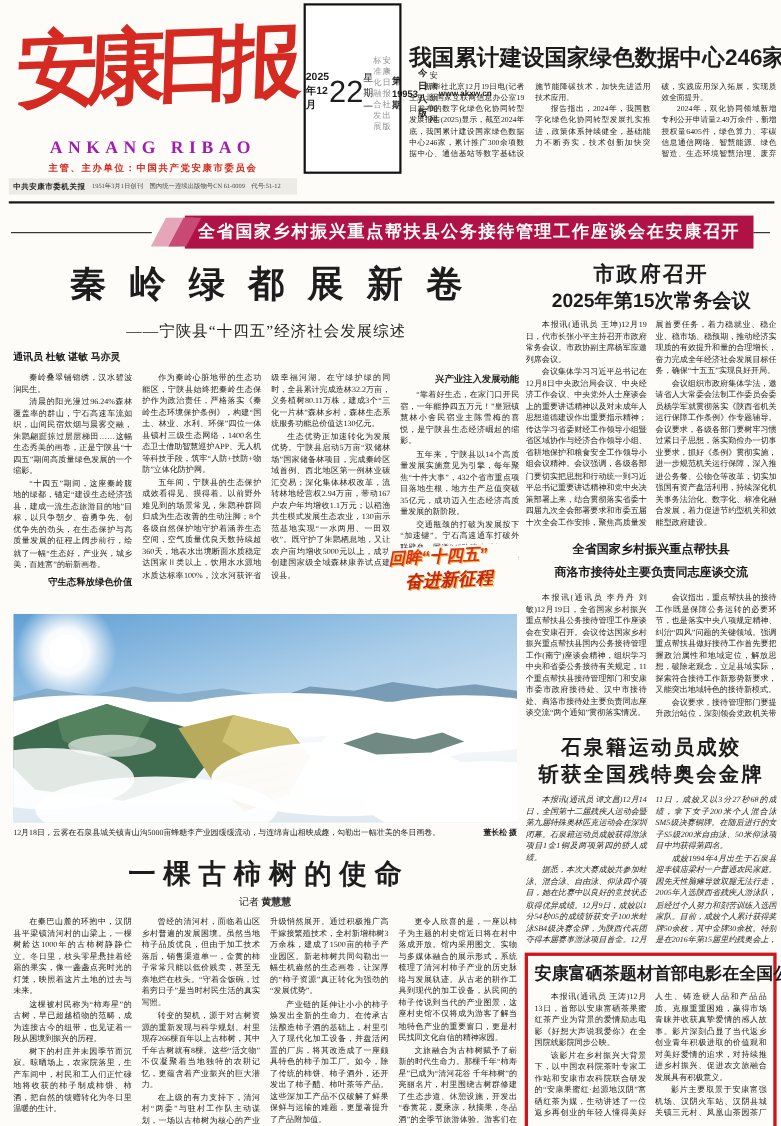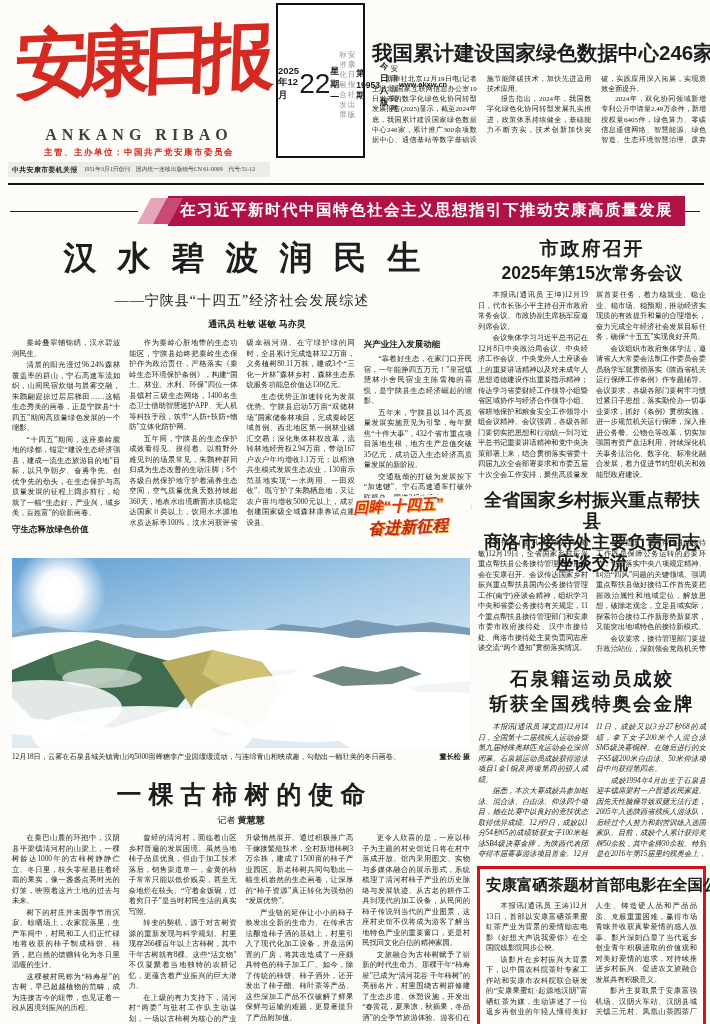--- a/index.html
+++ b/index.html
@@ -4,33 +4,33 @@
 <style>
   html,body{margin:0;padding:0;background:#d8d6d0;-webkit-text-size-adjust:none;}
   .page{position:relative;width:710px;height:1024px;margin:0 auto;background:#fdfcf8;overflow:hidden;
         font-family:"Liberation Serif",serif;color:#1d1d1d;}
   
   .masthead-title{position:absolute;left:6px;top:2px;width:266px;height:124px;
     font-family:"Liberation Serif",serif;font-weight:900;color:#d42a21;
     font-size:74px;letter-spacing:-12px;line-height:118px;text-align:center;
     transform:rotate(-2deg) skewX(-4deg);}
   .masthead-en{position:absolute;left:6px;top:126px;width:266px;text-align:center;
-    color:#404040;font-weight:bold;font-size:16px;letter-spacing:5px;font-family:"Liberation Serif",serif;}
+    color:#a21caf;font-weight:bold;font-size:16px;letter-spacing:5px;font-family:"Liberation Serif",serif;}
   .masthead-org{position:absolute;left:6px;top:147px;width:266px;text-align:center;
     color:#d42a21;font-weight:bold;font-size:8.5px;letter-spacing:1.5px;font-family:"Liberation Sans",sans-serif;}
   .masthead-footer{position:absolute;left:8px;top:162px;width:262px;height:15px;background:#ecebe5;
     display:flex;align-items:center;gap:6px;padding:0 4px;box-sizing:border-box;}
   .masthead-footer .mf-left{font-weight:bold;font-size:6.8px;letter-spacing:.5px;white-space:nowrap;}
   .masthead-footer .mf-info{font-size:5.8px;color:#444;white-space:nowrap;}
   .datebox{position:absolute;left:276px;top:3px;width:89px;height:155px;border:2px solid #111;
     box-sizing:border-box;display:flex;flex-direction:row;align-items:center;padding-top:6px;
     font-family:"Liberation Sans",sans-serif;background:#fff;}
   .db-ym{font-size:9.5px;font-weight:bold;}
   .db-day{font-size:28px;font-weight:normal;line-height:30px;font-family:"Liberation Sans",sans-serif;}
-  .db-week{font-size:9px;font-weight:bold;margin-top:1px;}
+  .db-week{font-size:9px;font-weight:normal;margin-top:1px;}
   .db-lunar{font-size:7.5px;color:#9a9a9a;margin-top:3px;letter-spacing:1px;}
   .db-pub{font-size:7.5px;color:#8a8a8a;margin-top:3px;letter-spacing:1px;}
   .db-issue{font-size:8.5px;font-weight:bold;margin-top:3px;}
   .db-pages{font-size:8.5px;font-weight:bold;margin-top:2px;letter-spacing:2px;}
   .db-site{font-size:7.5px;margin-top:10px;letter-spacing:1px;}
   .db-url{font-size:7.5px;font-weight:bold;margin-top:2px;}
   
   .topnews{position:absolute;left:372px;top:40px;width:334px;}
   .topnews h1{margin:0 0 8px 0;font-size:20.5px;line-height:26px;font-weight:900;
     font-family:"Liberation Sans",sans-serif;letter-spacing:0;transform:scaleX(1.0);white-space:nowrap;}
@@ -42,43 +42,43 @@
   .banner{position:absolute;left:10px;right:10px;top:196px;height:30px;display:flex;align-items:center;}
   .banner .bline{height:0;border-top:1px solid #222;flex:0 0 auto;}
   .banner .bl-l{width:128px;} .banner .bl-r{flex:1;}
   .banner .pk1{width:26px;height:26px;background:#e6a6ba;transform:skewX(-28deg);margin-left:6px;}
   .banner .pk2{width:16px;height:26px;background:#c84a74;transform:skewX(-28deg);margin-left:-10px;}
   .banner .bbar{background:#b01245;color:#fff;font-family:"Liberation Sans",sans-serif;
     font-weight:bold;font-size:15.5px;letter-spacing:1.5px;padding:4px 12px 5px;margin-left:-8px;white-space:nowrap;}
   
   .body-cols{overflow:hidden;font-size:7.3px;line-height:1.44;text-align:justify;column-fill:auto;}
   .body-cols p{margin:0 0 1px;text-indent:2em;}
-  .body-cols h4{margin:4px 0;text-indent:0;text-align:left;font-size:8.5px;
+  .body-cols h4{margin:4px 0;text-indent:0;text-align:right;font-size:8.5px;
     font-family:"Liberation Sans",sans-serif;font-weight:bold;}
   
   .main-hl{position:absolute;left:12px;top:236px;width:460px;text-align:center;
     font-family:"Liberation Sans",sans-serif;font-weight:900;font-size:33px;letter-spacing:21px;
     text-indent:21px;white-space:nowrap;}
   .main-sub{position:absolute;left:12px;top:292px;width:460px;text-align:center;
     font-size:14px;letter-spacing:1px;}
-  .main-by{position:absolute;left:27px;top:318px;width:460px;text-align:center;
+  .main-by{position:absolute;left:12px;top:318px;width:460px;
     font-size:9px;font-weight:bold;font-family:"Liberation Sans",sans-serif;}
   .main-body{position:absolute;left:12px;top:338px;width:460px;height:198px;column-count:4;column-gap:9px;}
   .wuwu{position:absolute;left:354px;top:496px;width:118px;height:52px;background:#fdfcf8;
     font-family:"Liberation Sans",sans-serif;font-weight:900;font-style:italic;transform:rotate(-3deg);}
   .wuwu .l1{color:#d8311c;font-size:15px;text-shadow:1px 1px 0 #f2b63c;white-space:nowrap;}
   .wuwu .l2{color:#c3251a;font-size:16px;margin:2px 0 0 14px;text-shadow:1px 1px 0 #f2b63c;white-space:nowrap;}
   
   .gov-h1{position:absolute;left:478px;top:236px;width:228px;text-align:center;
     font-family:"Liberation Sans",sans-serif;font-weight:900;font-size:19px;letter-spacing:2px;}
   .gov-h2{position:absolute;left:478px;top:261px;width:228px;text-align:center;
     font-family:"Liberation Sans",sans-serif;font-weight:900;font-size:17.5px;white-space:nowrap;}
   .gov-body{position:absolute;left:478px;top:290px;width:228px;height:192px;column-count:2;column-gap:8px;}
   .meet-hl{position:absolute;left:478px;top:490px;width:228px;text-align:center;
-    font-family:"Liberation Sans",sans-serif;font-weight:900;font-size:18px;line-height:21px;}
+    font-family:"Liberation Sans",sans-serif;font-weight:900;font-size:11px;line-height:21px;}
   .meet-body{position:absolute;left:478px;top:538px;width:228px;height:120px;column-count:2;column-gap:8px;}
   .ath-hl{position:absolute;left:478px;top:666px;width:228px;text-align:center;
     font-family:"Liberation Sans",sans-serif;font-weight:900;font-size:18.5px;line-height:25px;letter-spacing:2px;}
   .ath-body{position:absolute;left:478px;top:722px;width:228px;height:140px;column-count:2;column-gap:8px;font-style:italic;}
   .movie-box{position:absolute;left:477px;top:866px;width:229px;height:170px;border:3.5px solid #cb161d;
     box-sizing:border-box;padding:5px 6px;background:#fdfcf8;}
   .movie-box h2{margin:1px 0 5px;font-family:"Liberation Sans",sans-serif;font-weight:900;
     font-size:15.5px;text-align:center;white-space:nowrap;letter-spacing:0;}
   .movie-body{height:118px;column-count:2;column-gap:8px;}
   
@@ -127,25 +127,25 @@
         <p>2024年，双化协同领域新增专利公开申请量2.49万余件，新增授权量6405件，绿色算力、零碳信息通信网络、智慧能源、绿色智造、生态环境智慧治理、废弃物智能回收利用等领域创新动能加速释放。截至2024年底，已发布和制定中的双化协同相关国家标准达170余项，覆盖数字产业绿色低碳发展、数字赋能传统行业转型升级、生态环境数字化治理、绿色智慧城市建设四类。</p>
       </div>
   </div>
 
   <div class="rule-main"></div>
 
   <div class="banner">
     <div class="bline bl-l"></div>
     <div class="pk1"></div>
     <div class="pk2"></div>
-    <div class="bbar">在习近平新时代中国特色社会主义思想指引下推动安康高质量发展</div>
+    <div class="bbar">全省国家乡村振兴重点帮扶县公务接待管理工作座谈会在安康召开</div>
     <div class="bline bl-r"></div>
   </div>
 
-  <div class="main-hl">汉水碧波润民生</div>
+  <div class="main-hl">秦岭绿都展新卷</div>
   <div class="main-sub">——宁陕县“十四五”经济社会发展综述</div>
   <div class="main-by">通讯员 杜敏 谌敏 马亦灵</div>
   <div class="main-body body-cols">
       <p>秦岭叠翠铺锦绣，汉水碧波润民生。</p>
       <p>清晨的阳光漫过96.24%森林覆盖率的群山，宁石高速车流如织，山间民宿炊烟与晨雾交融，朱鹮翩跹掠过层层梯田……这幅生态秀美的画卷，正是宁陕县“十四五”期间高质量绿色发展的一个缩影。</p>
       <p>“十四五”期间，这座秦岭腹地的绿都，锚定“建设生态经济强县，建成一流生态旅游目的地”目标，以只争朝夕、奋勇争先、创优争先的劲头，在生态保护与高质量发展的征程上阔步前行，绘就了一幅“生态好，产业兴，城乡美，百姓富”的崭新画卷。</p>
       <h4>守生态释放绿色价值</h4>
       <p>作为秦岭心脏地带的生态功能区，宁陕县始终把秦岭生态保护作为政治责任，严格落实《秦岭生态环境保护条例》，构建“国土、林业、水利、环保”四位一体县镇村三级生态网络，1400名生态卫士借助智慧巡护APP、无人机等科技手段，筑牢“人防+技防+物防”立体化防护网。</p>
       <p>五年间，宁陕县的生态保护成效看得见、摸得着。以前野外难见到的场景常见，朱鹮种群回归成为生态改善的生动注脚；8个各级自然保护地守护着涵养生态空间，空气质量优良天数持续超360天，地表水出境断面水质稳定达国家Ⅱ类以上，饮用水水源地水质达标率100%，汶水河获评省级幸福河湖。在守绿护绿的同时，全县累计完成造林32.2万亩，义务植树80.11万株，建成3个“三化一片林”森林乡村，森林生态系统服务功能总价值达130亿元。</p>
       <p>生态优势正加速转化为发展优势。宁陕县启动5万亩“双储林场”国家储备林项目，完成秦岭区域首例、西北地区第一例林业碳汇交易；深化集体林权改革，流转林地经营权2.94万亩，带动167户农户年均增收1.1万元；以稻渔共生模式发展生态农业，130亩示范基地实现“一水两用、一田双收”。既守护了朱鹮栖息地，又让农户亩均增收5000元以上，成功创建国家级全域森林康养试点建设县。</p>
@@ -229,22 +229,22 @@
     <span class="cap-credit">董长松 摄</span>
   </div>
 
   <div class="per-hl">一棵古柿树的使命</div>
   <div class="per-by">
     <span>记者</span>
     <b>黄慧慧</b>
   </div>
   <div class="per-body body-cols">
       <p>在秦巴山麓的环抱中，汉阴县平梁镇清河村的山梁上，一棵树龄达1000年的古柿树静静伫立。冬日里，枝头零星悬挂着经霜的果实，像一盏盏点亮时光的灯笼，映照着这片土地的过去与未来。</p>
+      <p>这棵被村民称为“柿寿星”的古树，早已超越植物的范畴，成为连接古今的纽带，也见证着一段从困境到振兴的历程。</p>
       <p>树下的村庄并未因季节而沉寂。晾晒场上，农家院落里，生产车间中，村民和工人们正忙碌地将收获的柿子制成柿饼、柿酒，把自然的馈赠转化为冬日里温暖的生计。</p>
-      <p>这棵被村民称为“柿寿星”的古树，早已超越植物的范畴，成为连接古今的纽带，也见证着一段从困境到振兴的历程。</p>
       <p>曾经的清河村，面临着山区乡村普遍的发展困境。虽然当地柿子品质优良，但由于加工技术落后，销售渠道单一，金黄的柿子常常只能以低价贱卖，甚至无奈地烂在枝头。“守着金饭碗，过着穷日子”是当时村民生活的真实写照。</p>
       <p>转变的契机，源于对古树资源的重新发现与科学规划。村里现存266棵百年以上古柿树，其中千年古树就有8棵。这些“活文物”不仅凝聚着当地独特的农耕记忆，更蕴含着产业振兴的巨大潜力。</p>
       <p>在上级的有力支持下，清河村“两委”与驻村工作队主动谋划，一场以古柿树为核心的产业升级悄然展开。通过积极推广高干嫁接繁殖技术，全村新增柿树3万余株，建成了1500亩的柿子产业园区。新老柿树共同勾勒出一幅生机盎然的生态画卷，让深厚的“柿子资源”真正转化为强劲的“发展优势”。</p>
       <p>产业链的延伸让小小的柿子焕发出全新的生命力。在传承古法酿造柿子酒的基础上，村里引入了现代化加工设备，并盘活闲置的厂房，将其改造成了一座颇具特色的柿子加工厂。如今，除了传统的柿饼、柿子酒外，还开发出了柿子醋、柿叶茶等产品。这些深加工产品不仅破解了鲜果保鲜与运输的难题，更显著提升了产品附加值。</p>
       <p>更令人欣喜的是，一座以柿子为主题的村史馆近日将在村中落成开放。馆内采用图文、实物与多媒体融合的展示形式，系统梳理了清河村柿子产业的历史脉络与发展轨迹。从古老的耕作工具到现代的加工设备，从民间的柿子传说到当代的产业图景，这座村史馆不仅将成为游客了解当地特色产业的重要窗口，更是村民找回文化自信的精神家园。</p>
       <p>文旅融合为古柿树赋予了崭新的时代生命力。那棵千年“柿寿星”已成为“清河花谷 千年柿树”的亮丽名片，村里围绕古树群修建了生态步道、休憩设施，开发出“春赏花，夏乘凉，秋摘果，冬品酒”的全季节旅游体验。游客们在这里不仅能触摸古树的沧桑，还能亲身体验柿子酒的酿造过程，感受“马家河的酸家湾，柿子烤酒味道醇”的民谣里描绘的乡土风情。</p>
     </div>
 
   <div class="ath-hl">
     <div>石泉籍运动员成姣</div>

